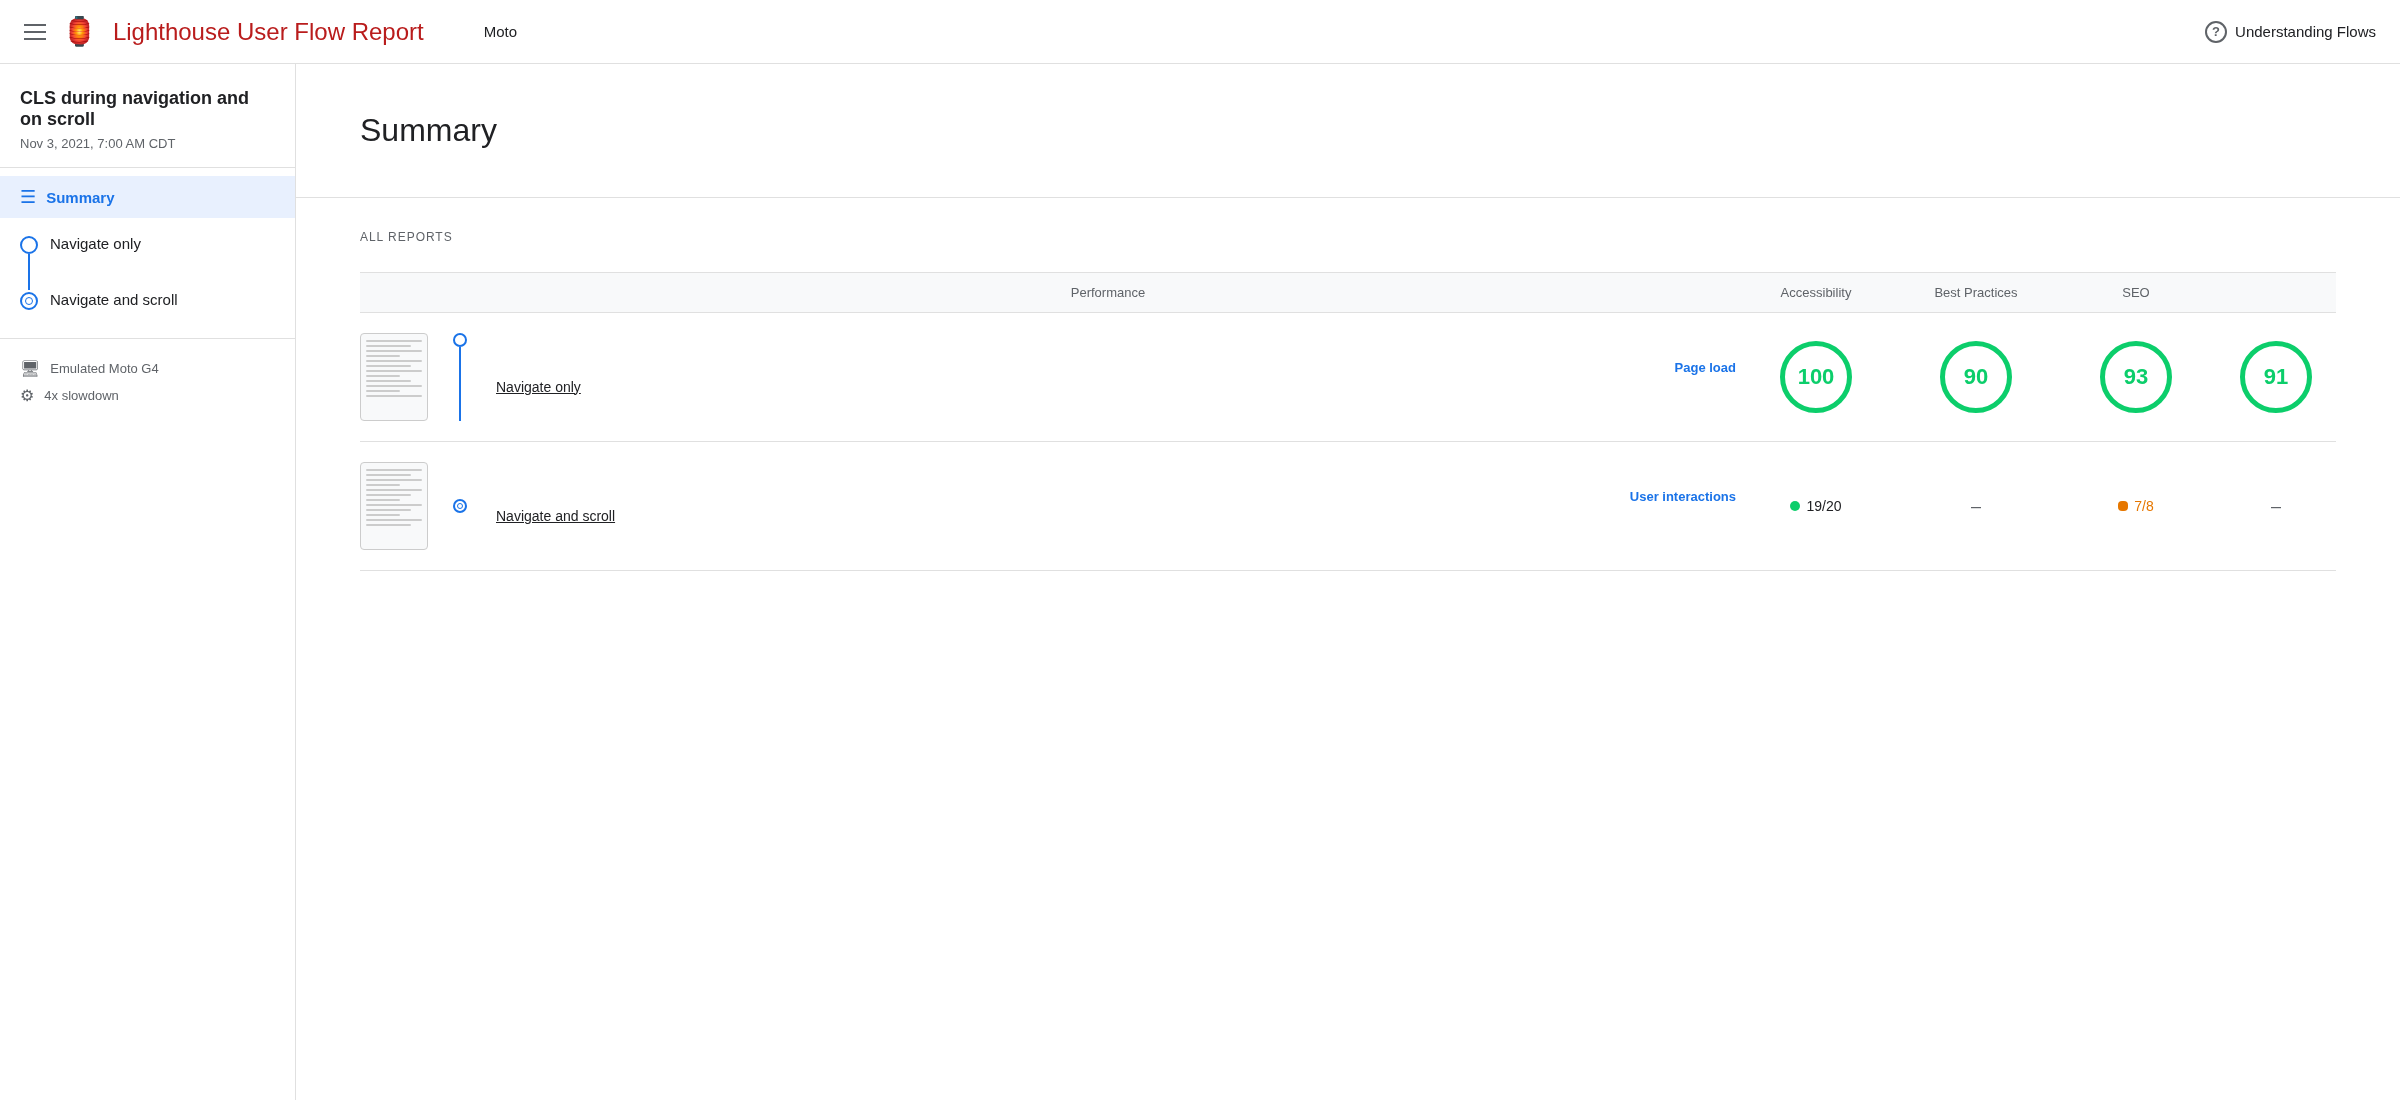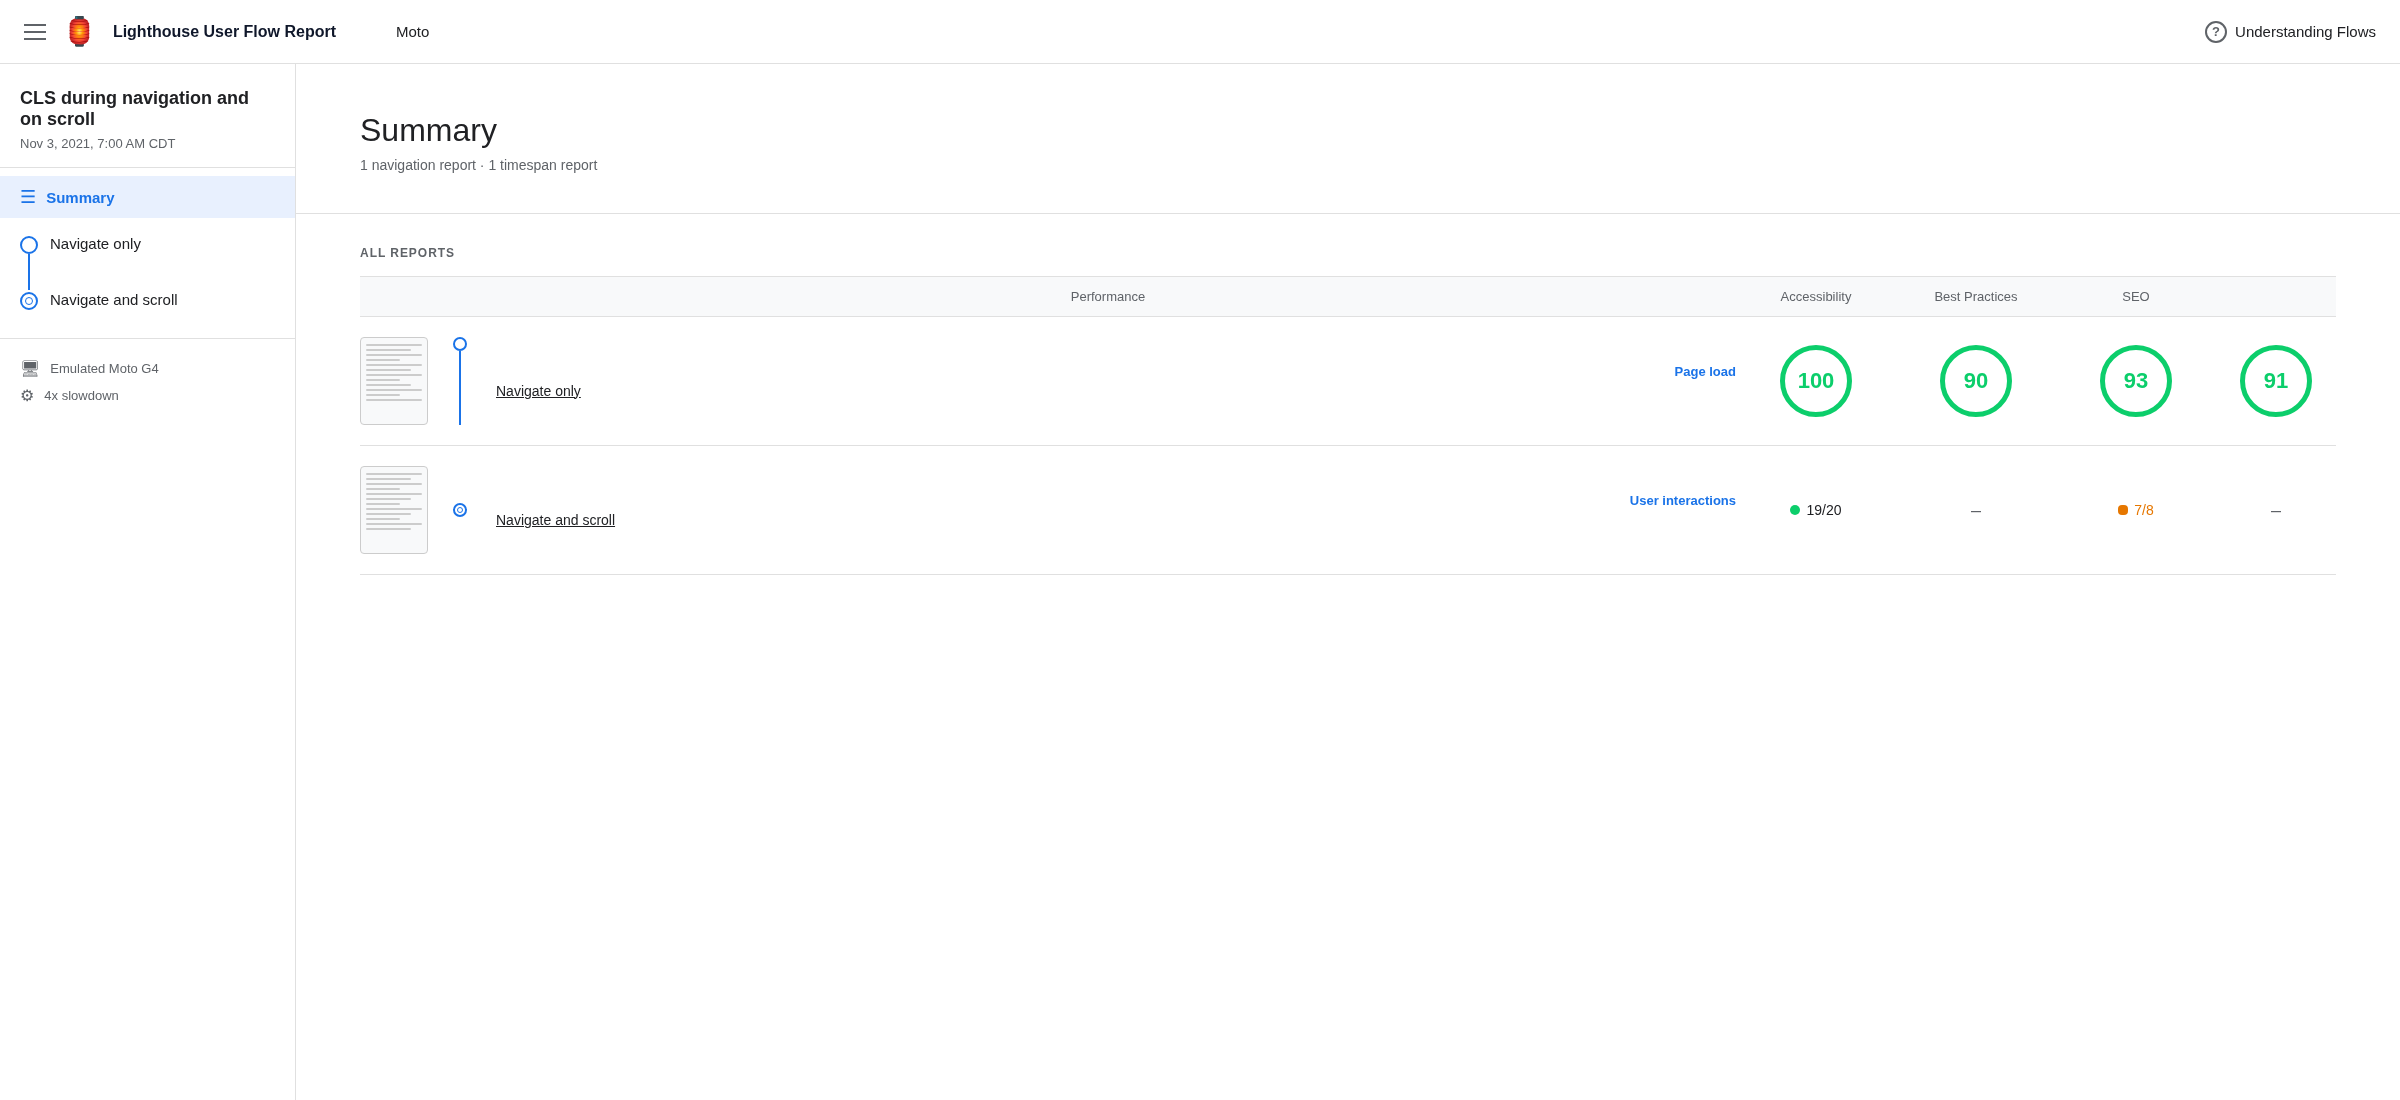--- a/index.html
+++ b/index.html
@@ -7,21 +7,21 @@
 
     
     .topbar {
       display: flex; align-items: center; padding: 0 24px; height: 64px;
       border-bottom: 1px solid #e0e0e0; flex-shrink: 0; background: #fff;
     }
     .topbar-left { display: flex; align-items: center; gap: 16px; }
     .hamburger-icon { display: flex; flex-direction: column; gap: 5px; cursor: pointer; }
     .hamburger-icon span { display: block; width: 22px; height: 2px; background: #5f6368; }
     .lighthouse-logo { font-size: 28px; }
-    .topbar-title { font-size: 16px; font-weight: 700; color: #0f172a; }
+    .topbar-title { font-size: 24px; font-weight: 400; color: #b91c1c; }
     .topbar-save { margin-left: 32px; font-size: 15px; color: #202124; cursor: pointer; padding: 8px 12px; border-radius: 4px; }
     .topbar-right { margin-left: auto; display: flex; align-items: center; gap: 8px; color: #202124; font-size: 15px; cursor: pointer; }
     .help-circle { width: 22px; height: 22px; border: 2px solid #5f6368; border-radius: 50%; display: flex; align-items: center; justify-content: center; font-size: 13px; color: #5f6368; font-weight: bold; }
 
     
     .main-layout { display: flex; flex: 1; overflow: hidden; }
 
     
     .sidebar {
       width: 296px; flex-shrink: 0; border-right: 1px solid #e0e0e0;
@@ -53,21 +53,21 @@
     
     .content { flex: 1; overflow-y: auto; }
 
     
     .summary-section { padding: 48px 64px 40px; border-bottom: 1px solid #e0e0e0; }
     .summary-title { font-size: 32px; font-weight: 500; margin-bottom: 8px; }
     .summary-subtitle { font-size: 14px; color: #5f6368; }
 
     
     .reports-section { padding: 32px 64px; }
-    .reports-label { font-size: 12px; font-weight: 700; letter-spacing: 0.08em; color: #5f6368; margin-bottom: 16px; }
+    .reports-label { font-size: 12px; font-weight: 400; letter-spacing: 0.08em; color: #5f6368; margin-bottom: 28px; }
     .reports-divider { height: 1px; background: #e0e0e0; margin-bottom: 0; }
 
     
     .table-header {
       display: grid;
       grid-template-columns: 80px 40px 1fr 160px 160px 160px 120px;
       align-items: center;
       padding: 12px 0;
       border-bottom: 1px solid #e0e0e0;
       background: #f8f9fa;
@@ -178,21 +178,20 @@
         <span class="meta-icon">⚙</span>
         <span>4x slowdown</span>
       </div>
     </div>
   </div>
 
   <div class="content">
 
     <div class="summary-section">
       <div class="summary-title">Summary</div>
-      <div class="summary-subtitle">1 navigation report · 1 timespan report</div>
     </div>
 
     <div class="reports-section">
       <div class="reports-label">ALL REPORTS</div>
       <div class="reports-divider"></div>
 
       <div class="table-header">
         <div></div>
         <div></div>
         <div class="col-header">Performance</div>

